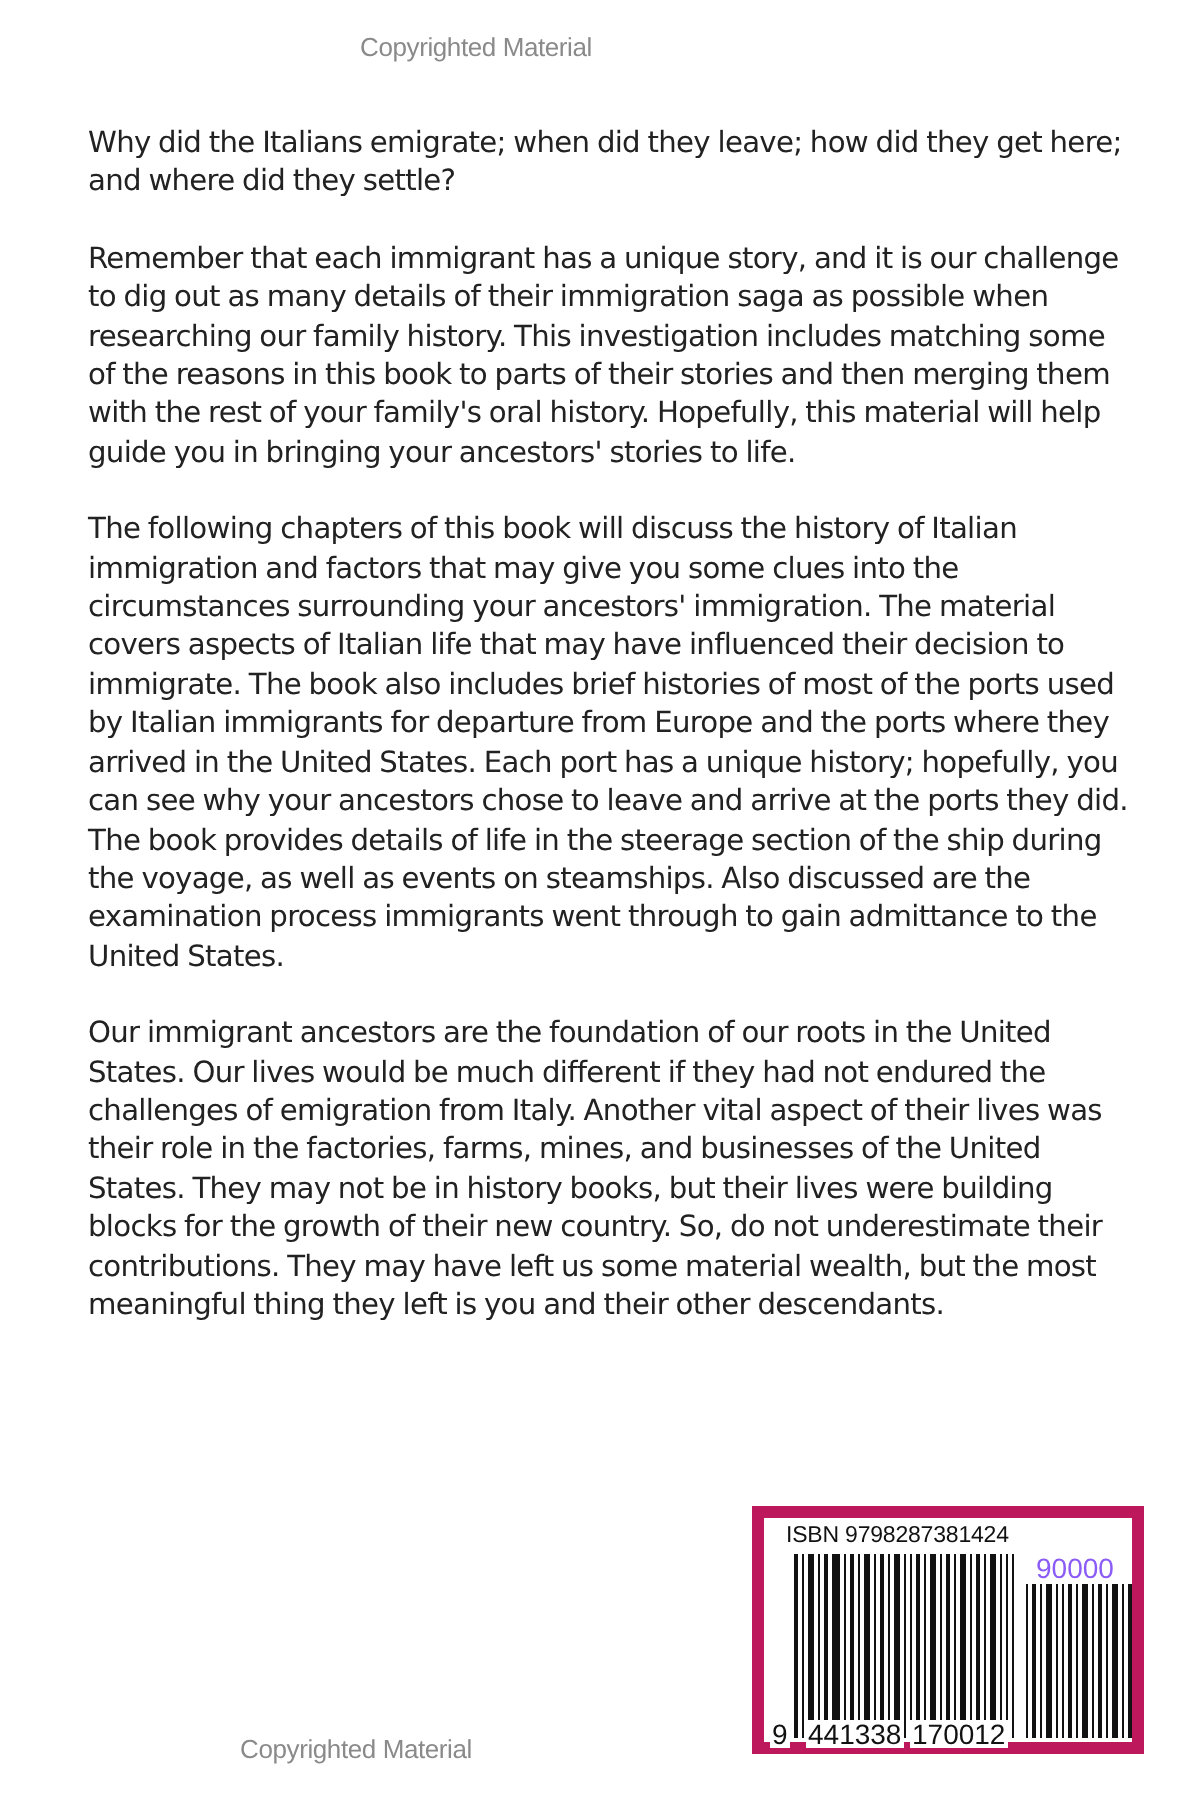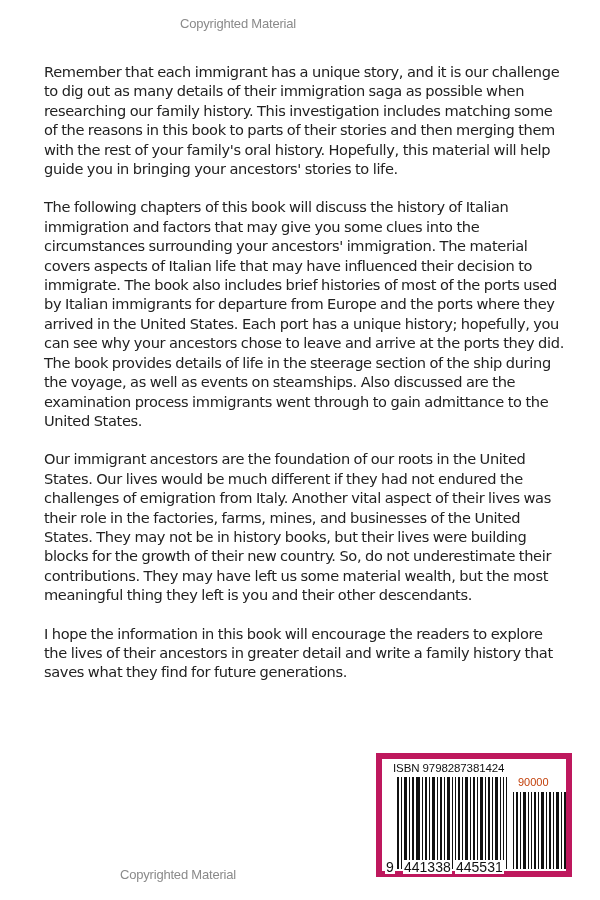--- a/index.html
+++ b/index.html
@@ -58,22 +58,22 @@
       font-family: "Liberation Sans", sans-serif;
       font-size: 11.5px;
       color: #111;
       letter-spacing: -0.1px;
     }
     .addon-label {
       position: absolute;
       left: 136px;
       top: 17px;
       font-family: "Liberation Sans", sans-serif;
-      font-size: 11px;
-      color: #c2410c;
+      font-size: 14px;
+      color: #8b5cf6;
     }
     .bars-main {
       position: absolute;
       left: 15px;
       top: 18px;
       width: 110px;
       height: 92px;
     }
     .bars-addon {
       position: absolute;
@@ -97,24 +97,24 @@
       padding: 0 1px;
       line-height: 14px;
     }
   </style>
 </head>
 <body>
 
 <div class="watermark top">Copyrighted Material</div>
 
 <div class="body-text">
+  <p class="para">Why did the Italians emigrate; when did they leave; how did they get here; and where did they settle?</p>
   <p class="para">Remember that each immigrant has a unique story, and it is our challenge to dig out as many details of their immigration saga as possible when researching our family history. This investigation includes matching some of the reasons in this book to parts of their stories and then merging them with the rest of your family's oral history. Hopefully, this material will help guide you in bringing your ancestors' stories to life.</p>
   <p class="para">The following chapters of this book will discuss the history of Italian immigration and factors that may give you some clues into the circumstances surrounding your ancestors' immigration. The material covers aspects of Italian life that may have influenced their decision to immigrate. The book also includes brief histories of most of the ports used by Italian immigrants for departure from Europe and the ports where they arrived in the United States. Each port has a unique history; hopefully, you can see why your ancestors chose to leave and arrive at the ports they did. The book provides details of life in the steerage section of the ship during the voyage, as well as events on steamships. Also discussed are the examination process immigrants went through to gain admittance to the United States.</p>
   <p class="para">Our immigrant ancestors are the foundation of our roots in the United States. Our lives would be much different if they had not endured the challenges of emigration from Italy. Another vital aspect of their lives was their role in the factories, farms, mines, and businesses of the United States. They may not be in history books, but their lives were building blocks for the growth of their new country. So, do not underestimate their contributions. They may have left us some material wealth, but the most meaningful thing they left is you and their other descendants.</p>
-  <p class="para">I hope the information in this book will encourage the readers to explore the lives of their ancestors in greater detail and write a family history that saves what they find for future generations.</p>
 </div>
 
 <div class="barcode-box">
   <div class="isbn-label">ISBN 9798287381424</div>
   <div class="addon-label">90000</div>
 
   <div class="bars-main">
     <div class="bar" style="left:0px;width:2px;height:92px"></div>
     <div class="bar" style="left:4px;width:1px;height:92px"></div>
     <div class="bar" style="left:7px;width:3px;height:84px"></div>
@@ -160,16 +160,16 @@
     <div class="bar" style="left:33px;width:1px;height:77px"></div>
     <div class="bar" style="left:36px;width:2px;height:77px"></div>
     <div class="bar" style="left:40px;width:1px;height:77px"></div>
     <div class="bar" style="left:43px;width:3px;height:77px"></div>
     <div class="bar" style="left:48px;width:1px;height:77px"></div>
     <div class="bar" style="left:51px;width:2px;height:77px"></div>
   </div>
 
   <div class="human-readable" style="left:3px">9</div>
   <div class="human-readable" style="left:21px">441338</div>
-  <div class="human-readable" style="left:73px">445531</div>
+  <div class="human-readable" style="left:73px">170012</div>
 </div>
 
 <div class="watermark bottom">Copyrighted Material</div>
 
 </body></html>

